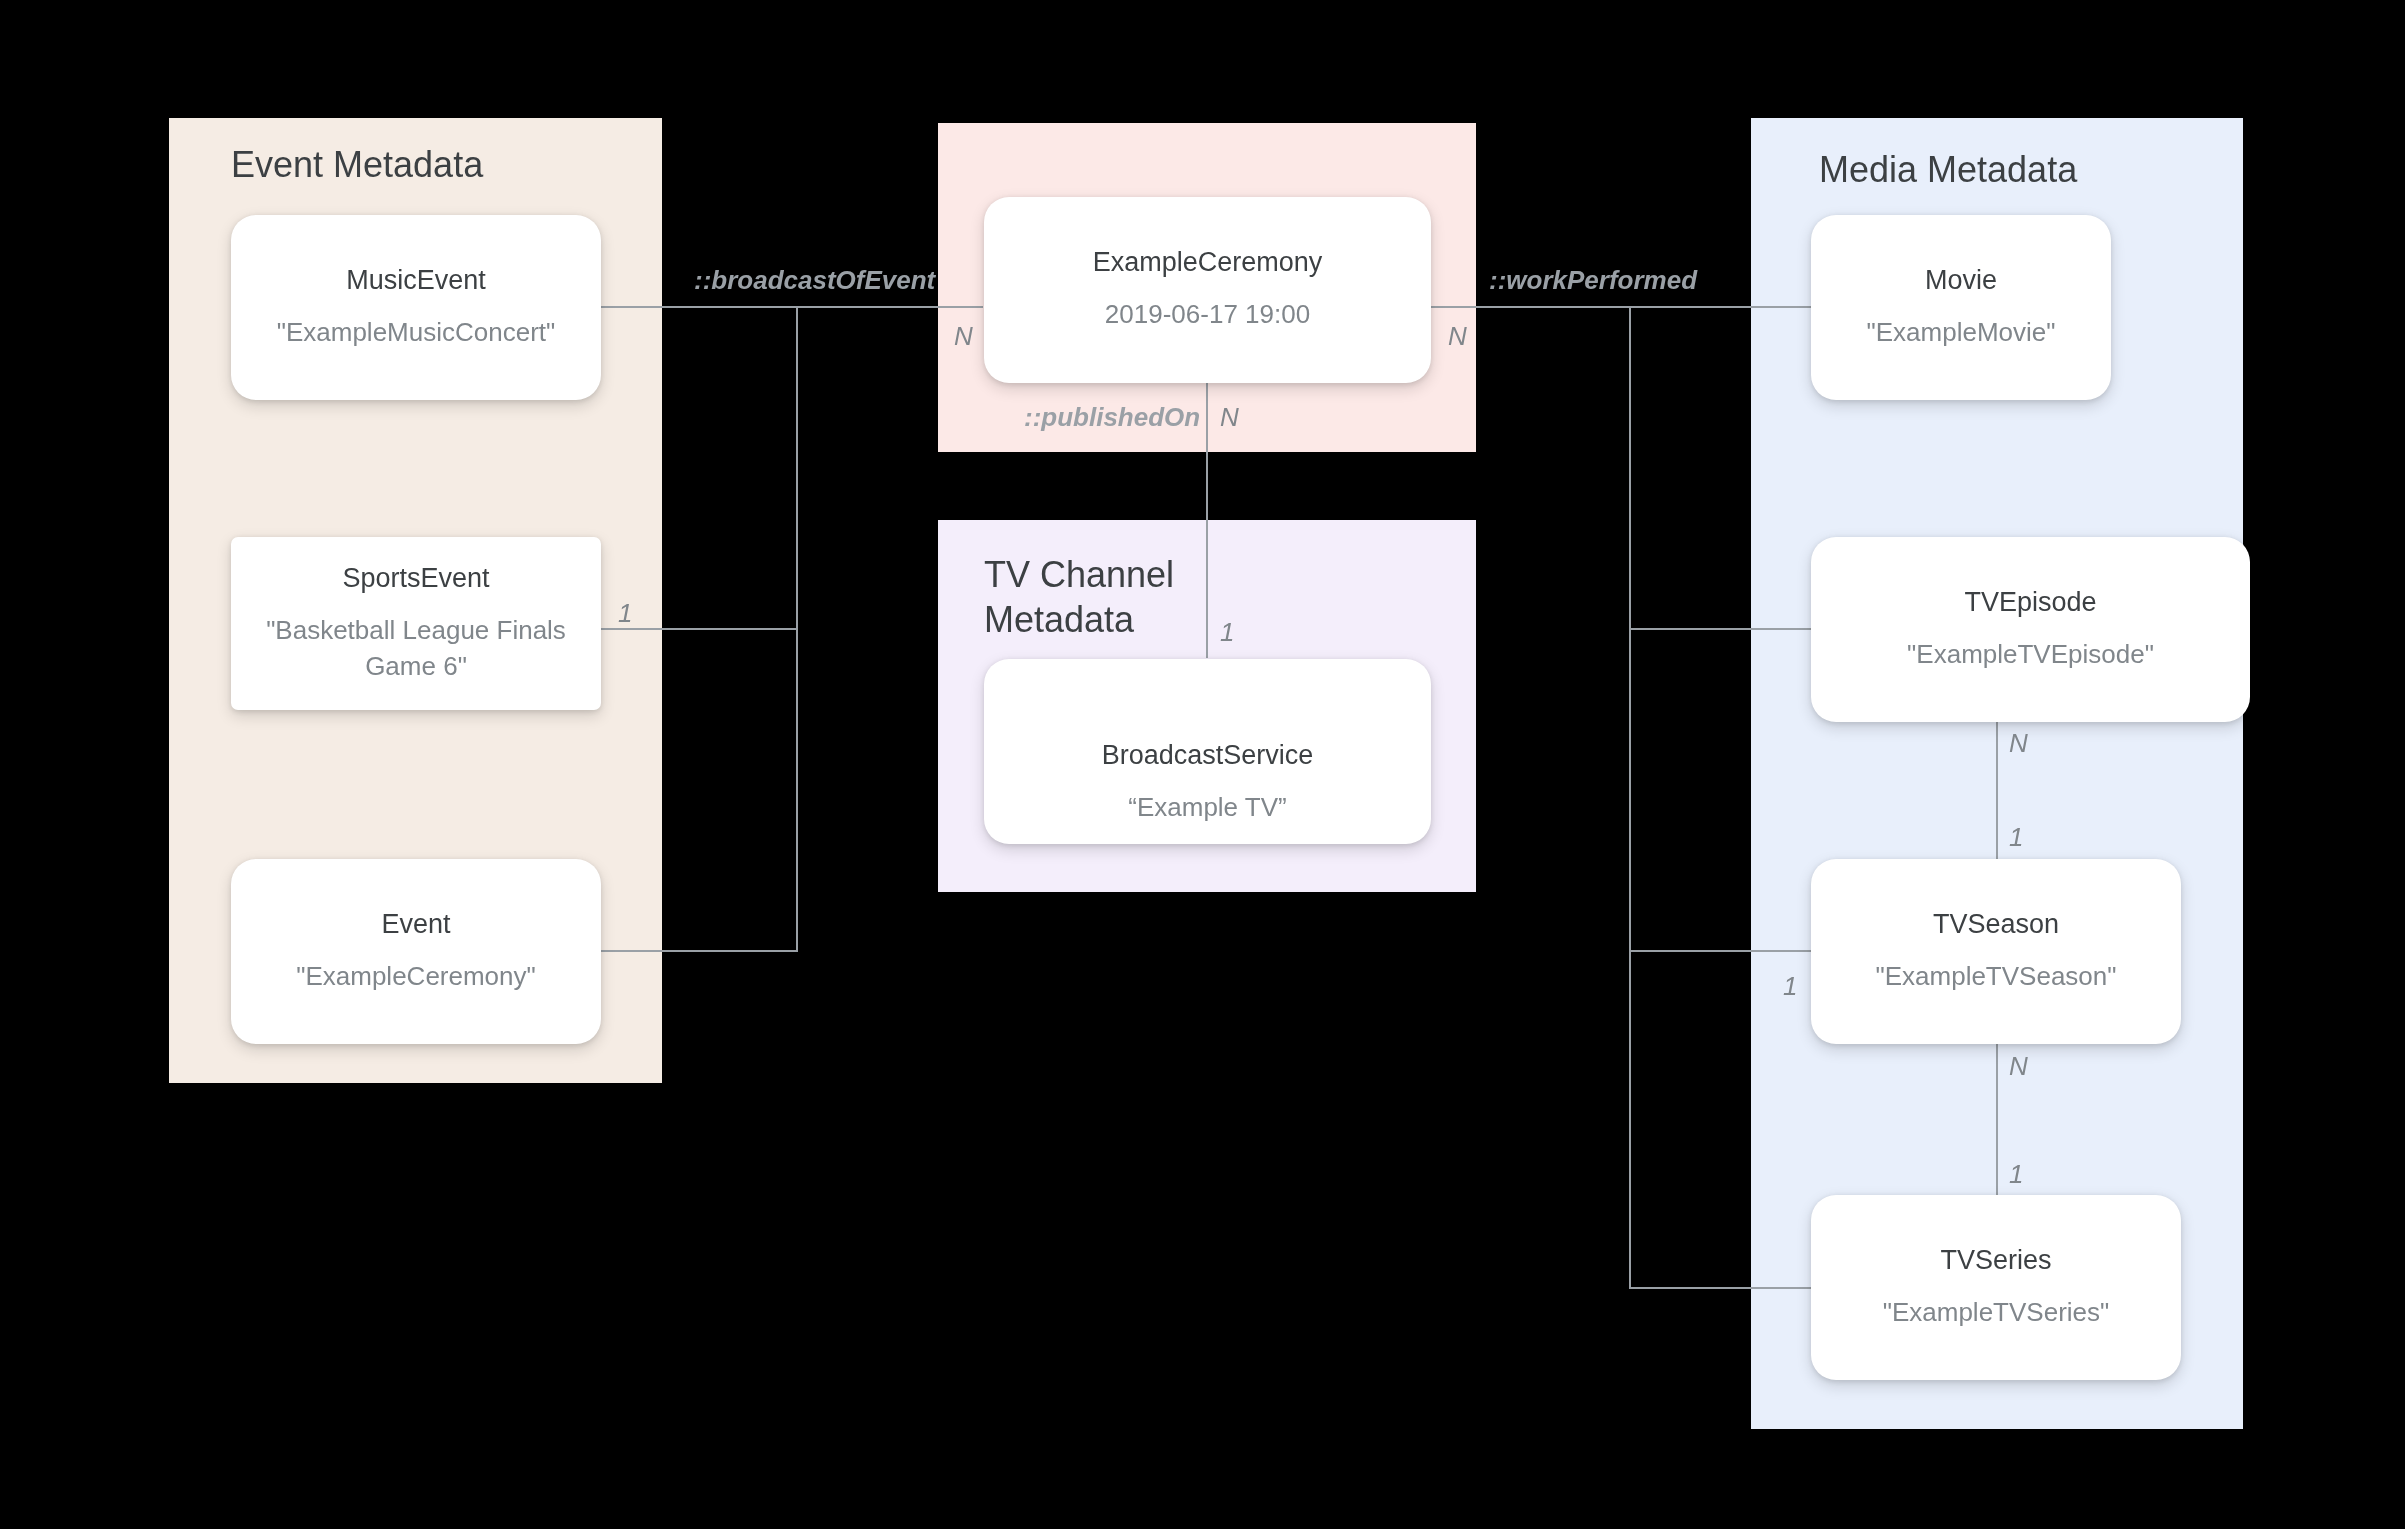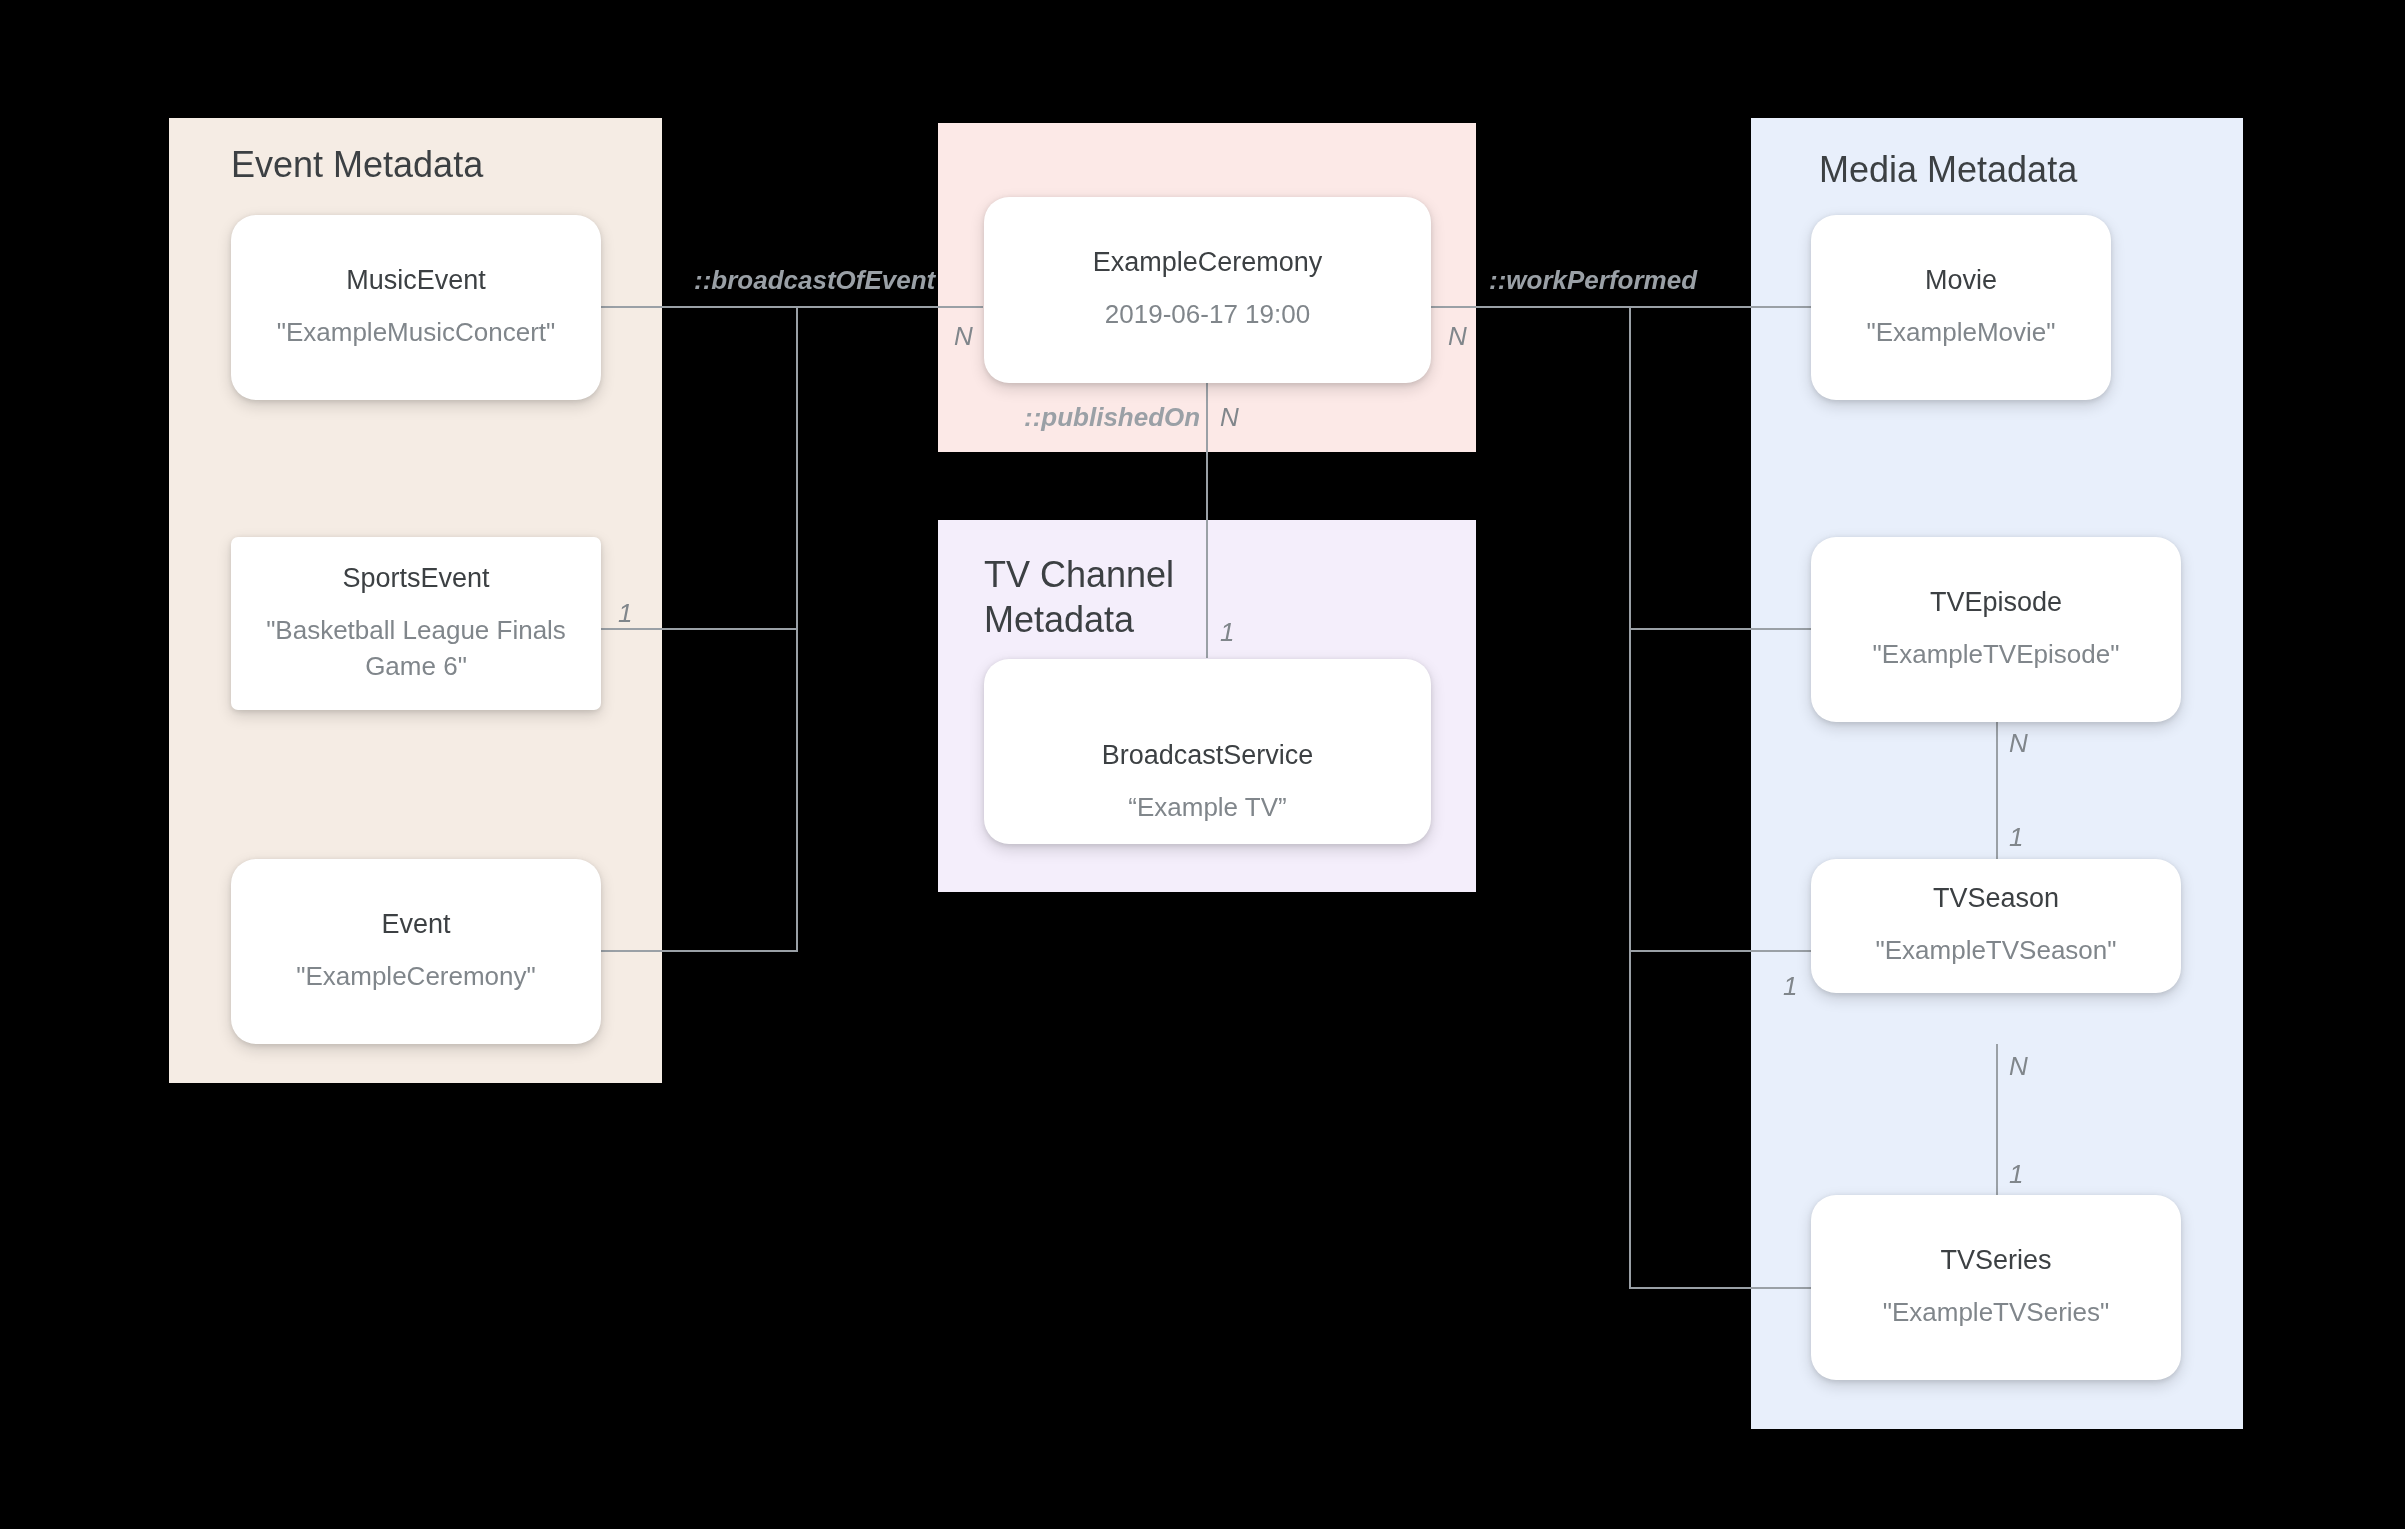--- a/index.html
+++ b/index.html
@@ -96,26 +96,26 @@
   </section>
 
   <section class="panel" style="left:1751px; top:118px; width:492px; height:1311px; background:var(--media-panel,#e8effb);">
     <h2 class="panel-title" style="left:68px; top:29px;">Media Metadata</h2>
 
     <div class="card" style="left:60px; top:97px; width:300px; height:185px;">
       <div class="card-title">Movie</div>
       <div class="card-value">"ExampleMovie"</div>
     </div>
 
-    <div class="card" style="left:60px; top:419px; width:370px; height:185px;">
+    <div class="card" style="left:60px; top:419px; width:439px; height:185px;">
       <div class="card-title">TVEpisode</div>
       <div class="card-value">"ExampleTVEpisode"</div>
     </div>
 
-    <div class="card" style="left:60px; top:741px; width:370px; height:134px;">
+    <div class="card" style="left:60px; top:741px; width:370px; height:185px;">
       <div class="card-title">TVSeason</div>
       <div class="card-value">"ExampleTVSeason"</div>
     </div>
 
     <div class="card" style="left:60px; top:1077px; width:370px; height:185px;">
       <div class="card-title">TVSeries</div>
       <div class="card-value">"ExampleTVSeries"</div>
     </div>
   </section>
 

